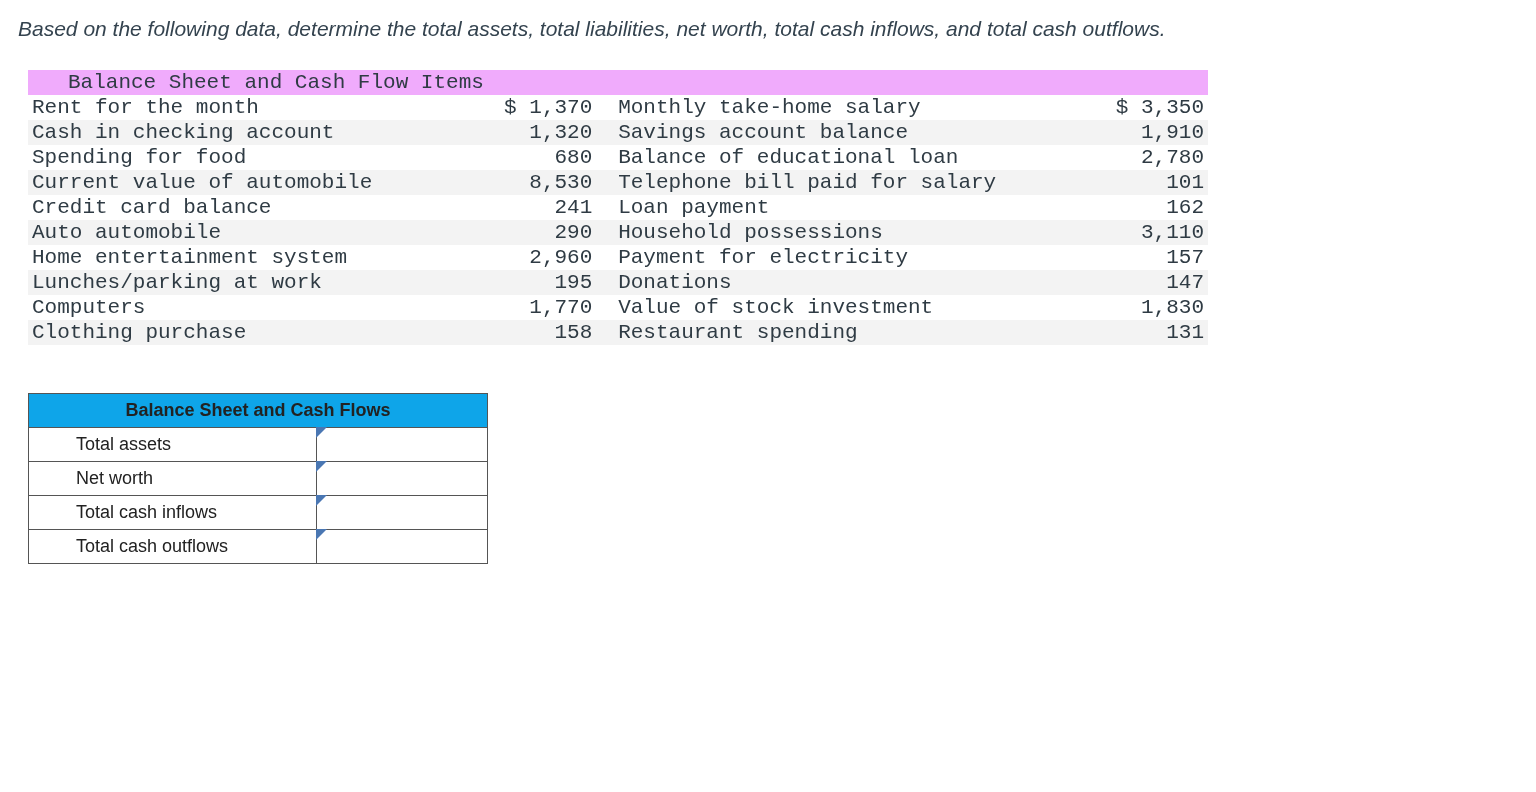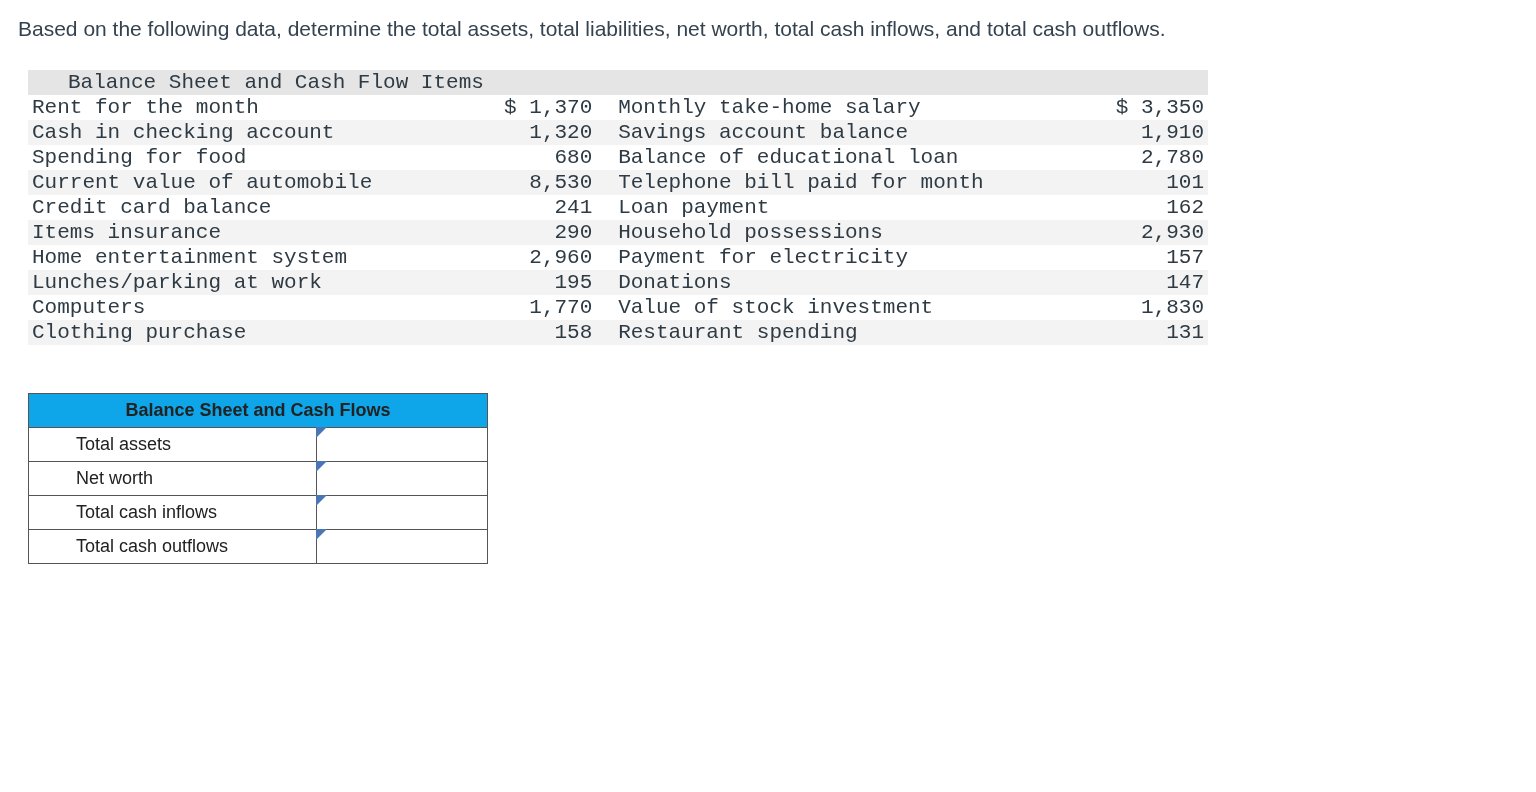--- a/index.html
+++ b/index.html
@@ -8,35 +8,36 @@
     font-family: Arial, Helvetica, sans-serif;
     font-size: 21px;
     color: #34434f;
     background: #fff;
     width: 1536px;
     box-sizing: border-box;
   }
   .question {
     line-height: 1.45;
     margin-bottom: 26px;
+    font-style: italic;
   }
   .data-table {
     width: 1180px;
     margin-left: 10px;
     border-collapse: collapse;
     font-family: "Courier New", Courier, monospace;
     font-size: 21px;
     color: #2f3b44;
   }
   .data-table td {
     padding: 1px 4px;
     vertical-align: top;
   }
   .data-table .hdr td {
-    background: #e5e5e5;
+    background: #f0abfc;
     font-family: "Courier New", Courier, monospace;
     padding-left: 40px;
   }
   .data-table .shade td {
     background: #f3f3f3;
   }
   .c-label-l { width: 340px; margin-left: 16px; }
   .c-val-l   { width: 90px; text-align: right; padding-right: 6px;}
   .c-gap     { width: 6px;  padding: 0; }
   .c-label-r { width: 360px; }
@@ -111,36 +112,36 @@
         <td class="c-label-l">Spending for food</td>
         <td class="c-val-l">680</td>
         <td class="c-gap"></td>
         <td class="c-label-r">Balance of educational loan</td>
         <td class="c-val-r">2,780</td>
       </tr>
       <tr class="shade">
         <td class="c-label-l">Current value of automobile</td>
         <td class="c-val-l">8,530</td>
         <td class="c-gap"></td>
-        <td class="c-label-r">Telephone bill paid for month</td>
+        <td class="c-label-r">Telephone bill paid for salary</td>
         <td class="c-val-r">101</td>
       </tr>
       <tr>
         <td class="c-label-l">Credit card balance</td>
         <td class="c-val-l">241</td>
         <td class="c-gap"></td>
         <td class="c-label-r">Loan payment</td>
         <td class="c-val-r">162</td>
       </tr>
       <tr class="shade">
-        <td class="c-label-l">Items insurance</td>
+        <td class="c-label-l">Auto automobile</td>
         <td class="c-val-l">290</td>
         <td class="c-gap"></td>
         <td class="c-label-r">Household possessions</td>
-        <td class="c-val-r">2,930</td>
+        <td class="c-val-r">3,110</td>
       </tr>
       <tr>
         <td class="c-label-l">Home entertainment system</td>
         <td class="c-val-l">2,960</td>
         <td class="c-gap"></td>
         <td class="c-label-r">Payment for electricity</td>
         <td class="c-val-r">157</td>
       </tr>
       <tr class="shade">
         <td class="c-label-l">Lunches/parking at work</td>

